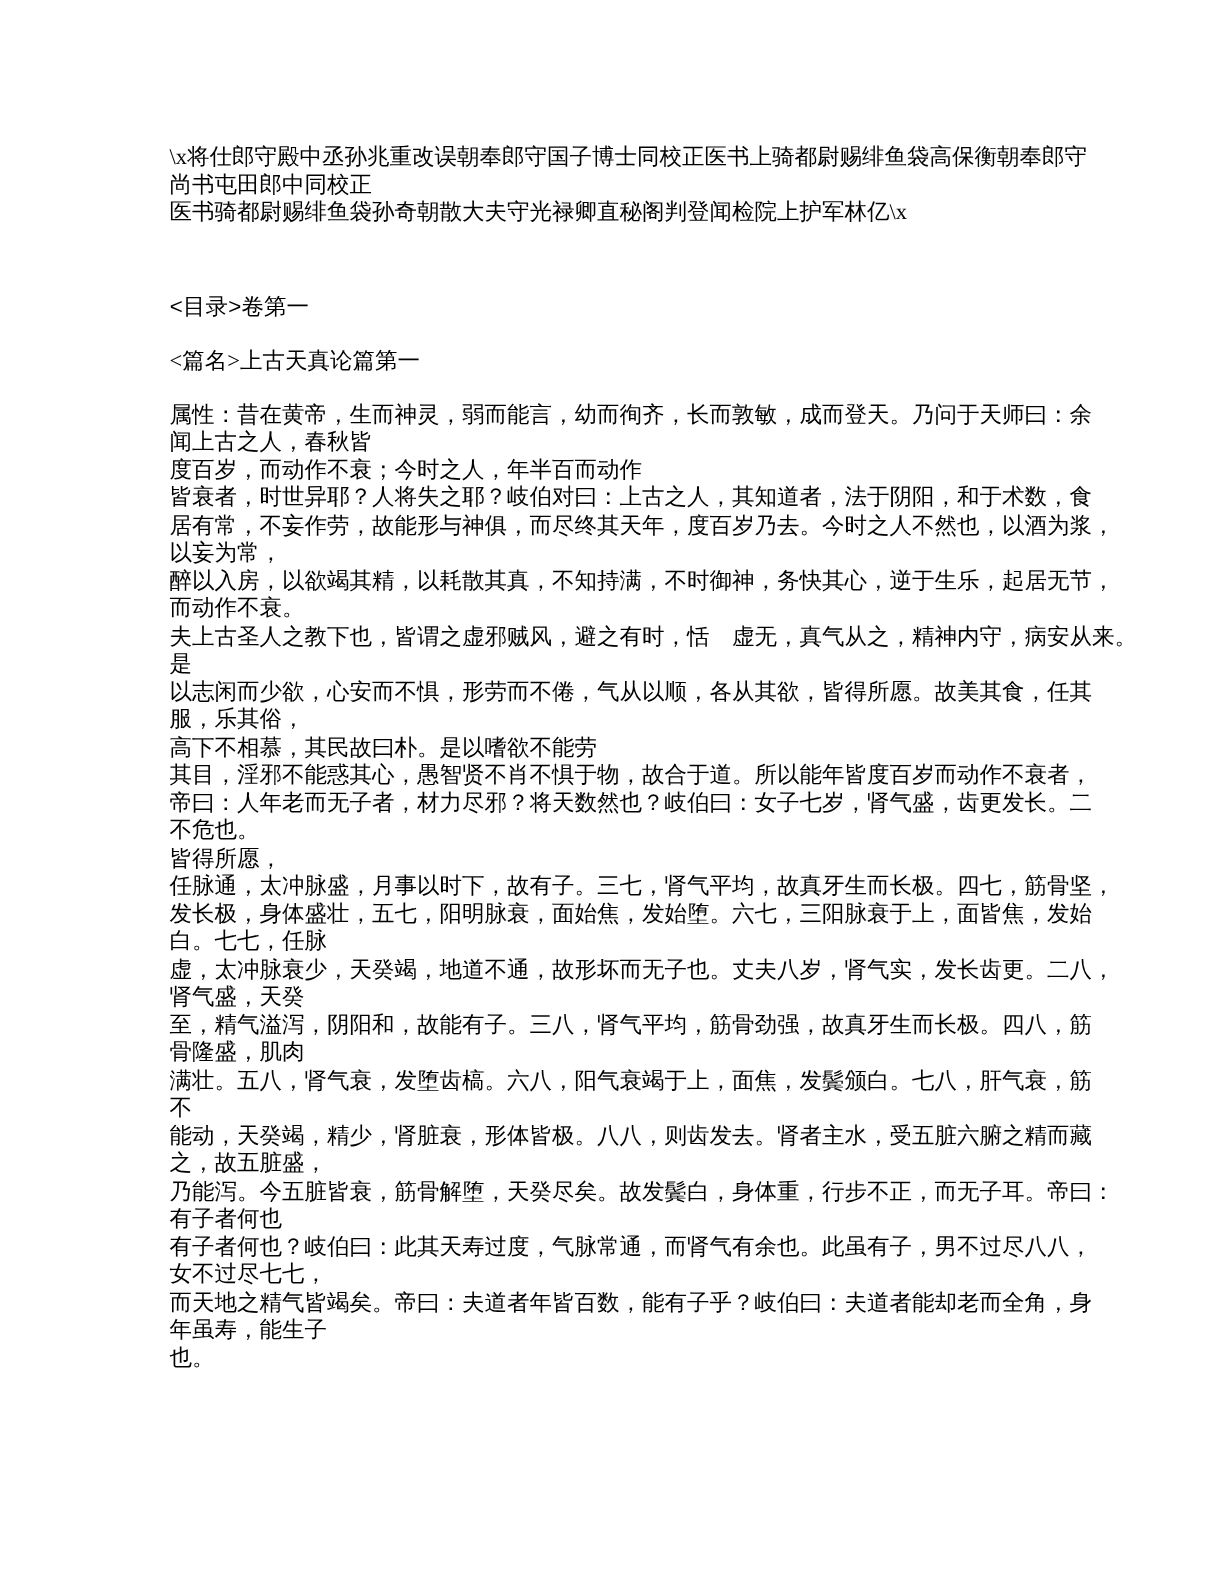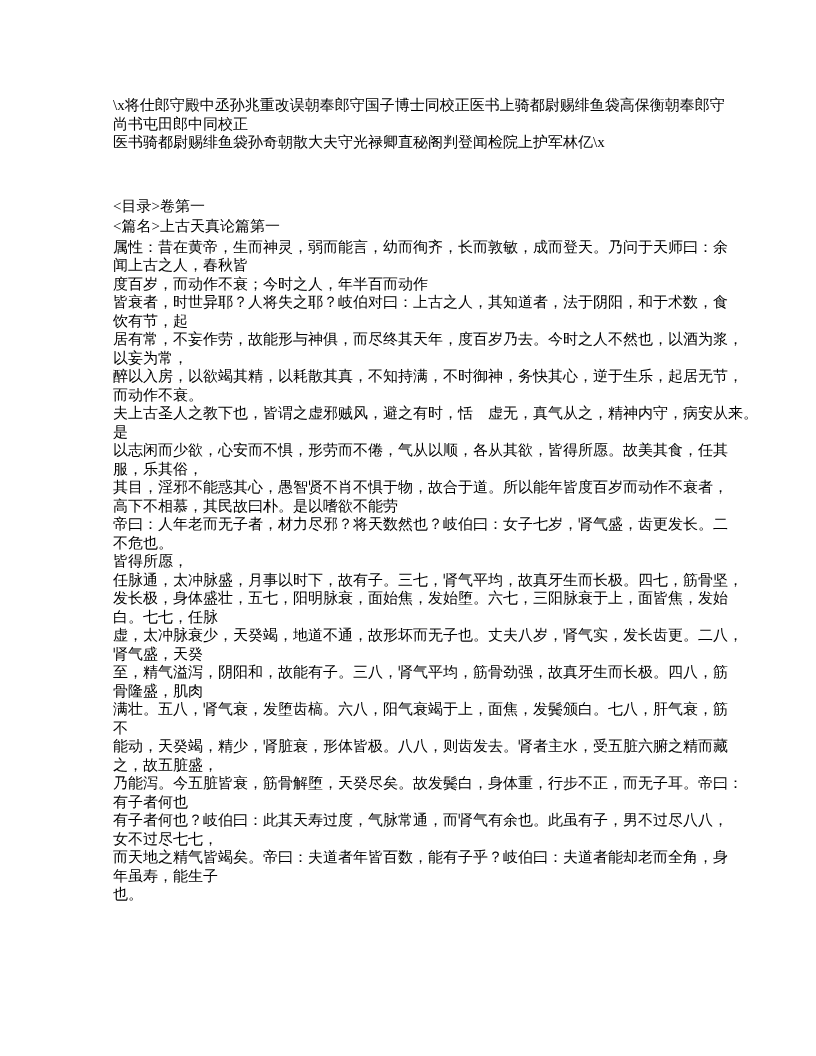--- a/index.html
+++ b/index.html
@@ -21,51 +21,50 @@
     position: absolute;
     left: 113px;
     top: 96px;
     font-size: 15px;
     line-height: 18.5px;
   }
   .line {
     white-space: pre;
     min-height: 18.5px;
   }
-  .gap-l { margin-top: 45px; }
-  .gap-s { margin-top: 2px; }
+  .gap-l { margin-top: 45px; font-family: Liberation Mono, monospace; }
+  .gap-s { margin-top: 17px; }
 </style>
 </head>
 <body>
 
 <div class="page">
   <div class="textcol">
     <div>
         <div class="line">\x将仕郎守殿中丞孙兆重改误朝奉郎守国子博士同校正医书上骑都尉赐绯鱼袋高保衡朝奉郎守</div>
         <div class="line">尚书屯田郎中同校正</div>
         <div class="line">医书骑都尉赐绯鱼袋孙奇朝散大夫守光禄卿直秘阁判登闻检院上护军林亿\x</div>
       </div>
     <div class="line gap-l">&lt;目录&gt;卷第一</div>
     <div class="line gap-s">&lt;篇名&gt;上古天真论篇第一</div>
     <div class="gap-s">
         <div class="line">属性：昔在黄帝，生而神灵，弱而能言，幼而徇齐，长而敦敏，成而登天。乃问于天师曰：余</div>
         <div class="line">闻上古之人，春秋皆</div>
         <div class="line">度百岁，而动作不衰；今时之人，年半百而动作</div>
         <div class="line">皆衰者，时世异耶？人将失之耶？岐伯对曰：上古之人，其知道者，法于阴阳，和于术数，食</div>
-        <div class="line">饮有节，起</div>
         <div class="line">居有常，不妄作劳，故能形与神俱，而尽终其天年，度百岁乃去。今时之人不然也，以酒为浆，</div>
         <div class="line">以妄为常，</div>
         <div class="line">醉以入房，以欲竭其精，以耗散其真，不知持满，不时御神，务快其心，逆于生乐，起居无节，</div>
         <div class="line">而动作不衰。</div>
         <div class="line">夫上古圣人之教下也，皆谓之虚邪贼风，避之有时，恬　虚无，真气从之，精神内守，病安从来。</div>
         <div class="line">是</div>
         <div class="line">以志闲而少欲，心安而不惧，形劳而不倦，气从以顺，各从其欲，皆得所愿。故美其食，任其</div>
         <div class="line">服，乐其俗，</div>
+        <div class="line">高下不相慕，其民故曰朴。是以嗜欲不能劳</div>
         <div class="line">其目，淫邪不能惑其心，愚智贤不肖不惧于物，故合于道。所以能年皆度百岁而动作不衰者，</div>
-        <div class="line">高下不相慕，其民故曰朴。是以嗜欲不能劳</div>
         <div class="line">帝曰：人年老而无子者，材力尽邪？将天数然也？岐伯曰：女子七岁，肾气盛，齿更发长。二</div>
         <div class="line">不危也。</div>
         <div class="line">皆得所愿，</div>
         <div class="line">任脉通，太冲脉盛，月事以时下，故有子。三七，肾气平均，故真牙生而长极。四七，筋骨坚，</div>
         <div class="line">发长极，身体盛壮，五七，阳明脉衰，面始焦，发始堕。六七，三阳脉衰于上，面皆焦，发始</div>
         <div class="line">白。七七，任脉</div>
         <div class="line">虚，太冲脉衰少，天癸竭，地道不通，故形坏而无子也。丈夫八岁，肾气实，发长齿更。二八，</div>
         <div class="line">肾气盛，天癸</div>
         <div class="line">至，精气溢泻，阴阳和，故能有子。三八，肾气平均，筋骨劲强，故真牙生而长极。四八，筋</div>
         <div class="line">骨隆盛，肌肉</div>

